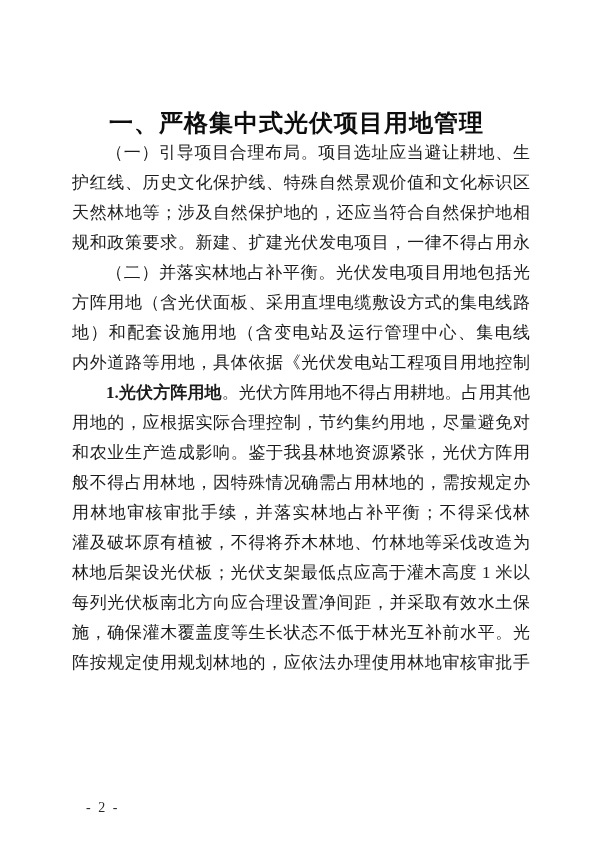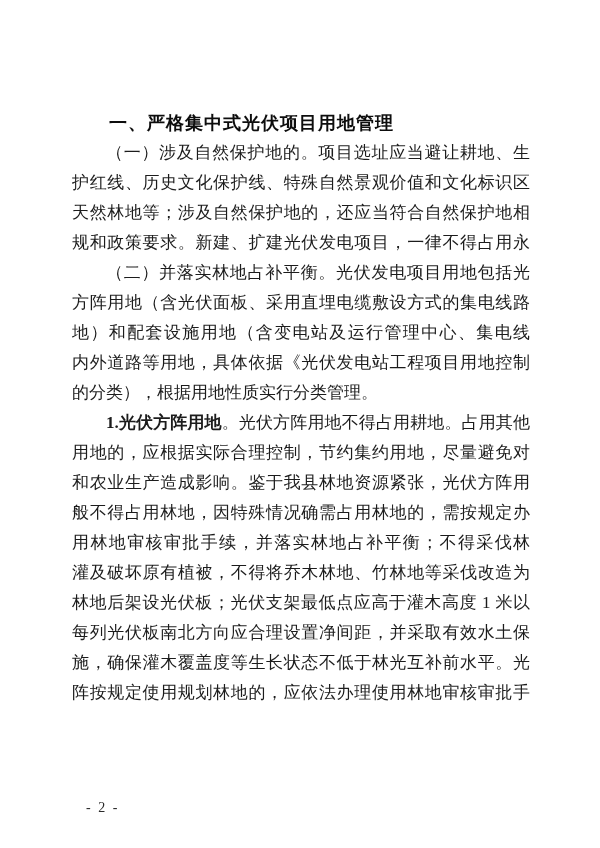--- a/index.html
+++ b/index.html
@@ -24,21 +24,21 @@
   }
   .content {
     position: absolute;
     left: 72px;
     top: 108px;
     width: 458px;
   }
   .heading {
     font-family: "Liberation Sans", sans-serif;
     font-weight: bold;
-    font-size: 18px;
+    font-size: 24px;
     line-height: 30px;
     text-indent: 37px;
     color: #0d0d0d;
     letter-spacing: 1px;
     white-space: nowrap;
   }
   .para { margin: 0; }
   .line {
     font-size: 17px;
     line-height: 30px;
@@ -67,32 +67,31 @@
 </style>
 </head>
 <body>
 
 <div class="page">
   <div class="content">
 
     <div class="heading">一、严格集中式光伏项目用地管理</div>
 
     <div class="para">
-      <div class="line first"><span class="lead">（一）涉及自然保护地的。</span><span>项目选址应当避让耕地、生态保</span></div>
+      <div class="line first"><span class="lead">（一）引导项目合理布局。</span><span>项目选址应当避让耕地、生态保</span></div>
       <div class="line">护红线、历史文化保护线、特殊自然景观价值和文化标识区域、</div>
       <div class="line">天然林地等；涉及自然保护地的，还应当符合自然保护地相关法</div>
       <div class="line">规和政策要求。新建、扩建光伏发电项目，一律不得占用永久基</div>
     </div>
 
     <div class="para">
       <div class="line first"><span class="lead">（二）并落实林地占补平衡。</span><span>光伏发电项目用地包括光伏</span></div>
       <div class="line">方阵用地（含光伏面板、采用直埋电缆敷设方式的集电线路等用</div>
       <div class="line">地）和配套设施用地（含变电站及运行管理中心、集电线路、场</div>
       <div class="line">内外道路等用地，具体依据《光伏发电站工程项目用地控制指标》</div>
-      <div class="line lastline">的分类），根据用地性质实行分类管理。</div>
     </div>
 
     <div class="para">
       <div class="line first"><span class="lead bold">1.光伏方阵用地</span><span>。光伏方阵用地不得占用耕地。占用其他农</span></div>
       <div class="line">用地的，应根据实际合理控制，节约集约用地，尽量避免对生态</div>
       <div class="line">和农业生产造成影响。鉴于我县林地资源紧张，光伏方阵用地一</div>
       <div class="line">般不得占用林地，因特殊情况确需占用林地的，需按规定办理使</div>
       <div class="line">用林地审核审批手续，并落实林地占补平衡；不得采伐林木、割</div>
       <div class="line">灌及破坏原有植被，不得将乔木林地、竹林地等采伐改造为灌木</div>
       <div class="line">林地后架设光伏板；光伏支架最低点应高于灌木高度 1 米以上，</div>

